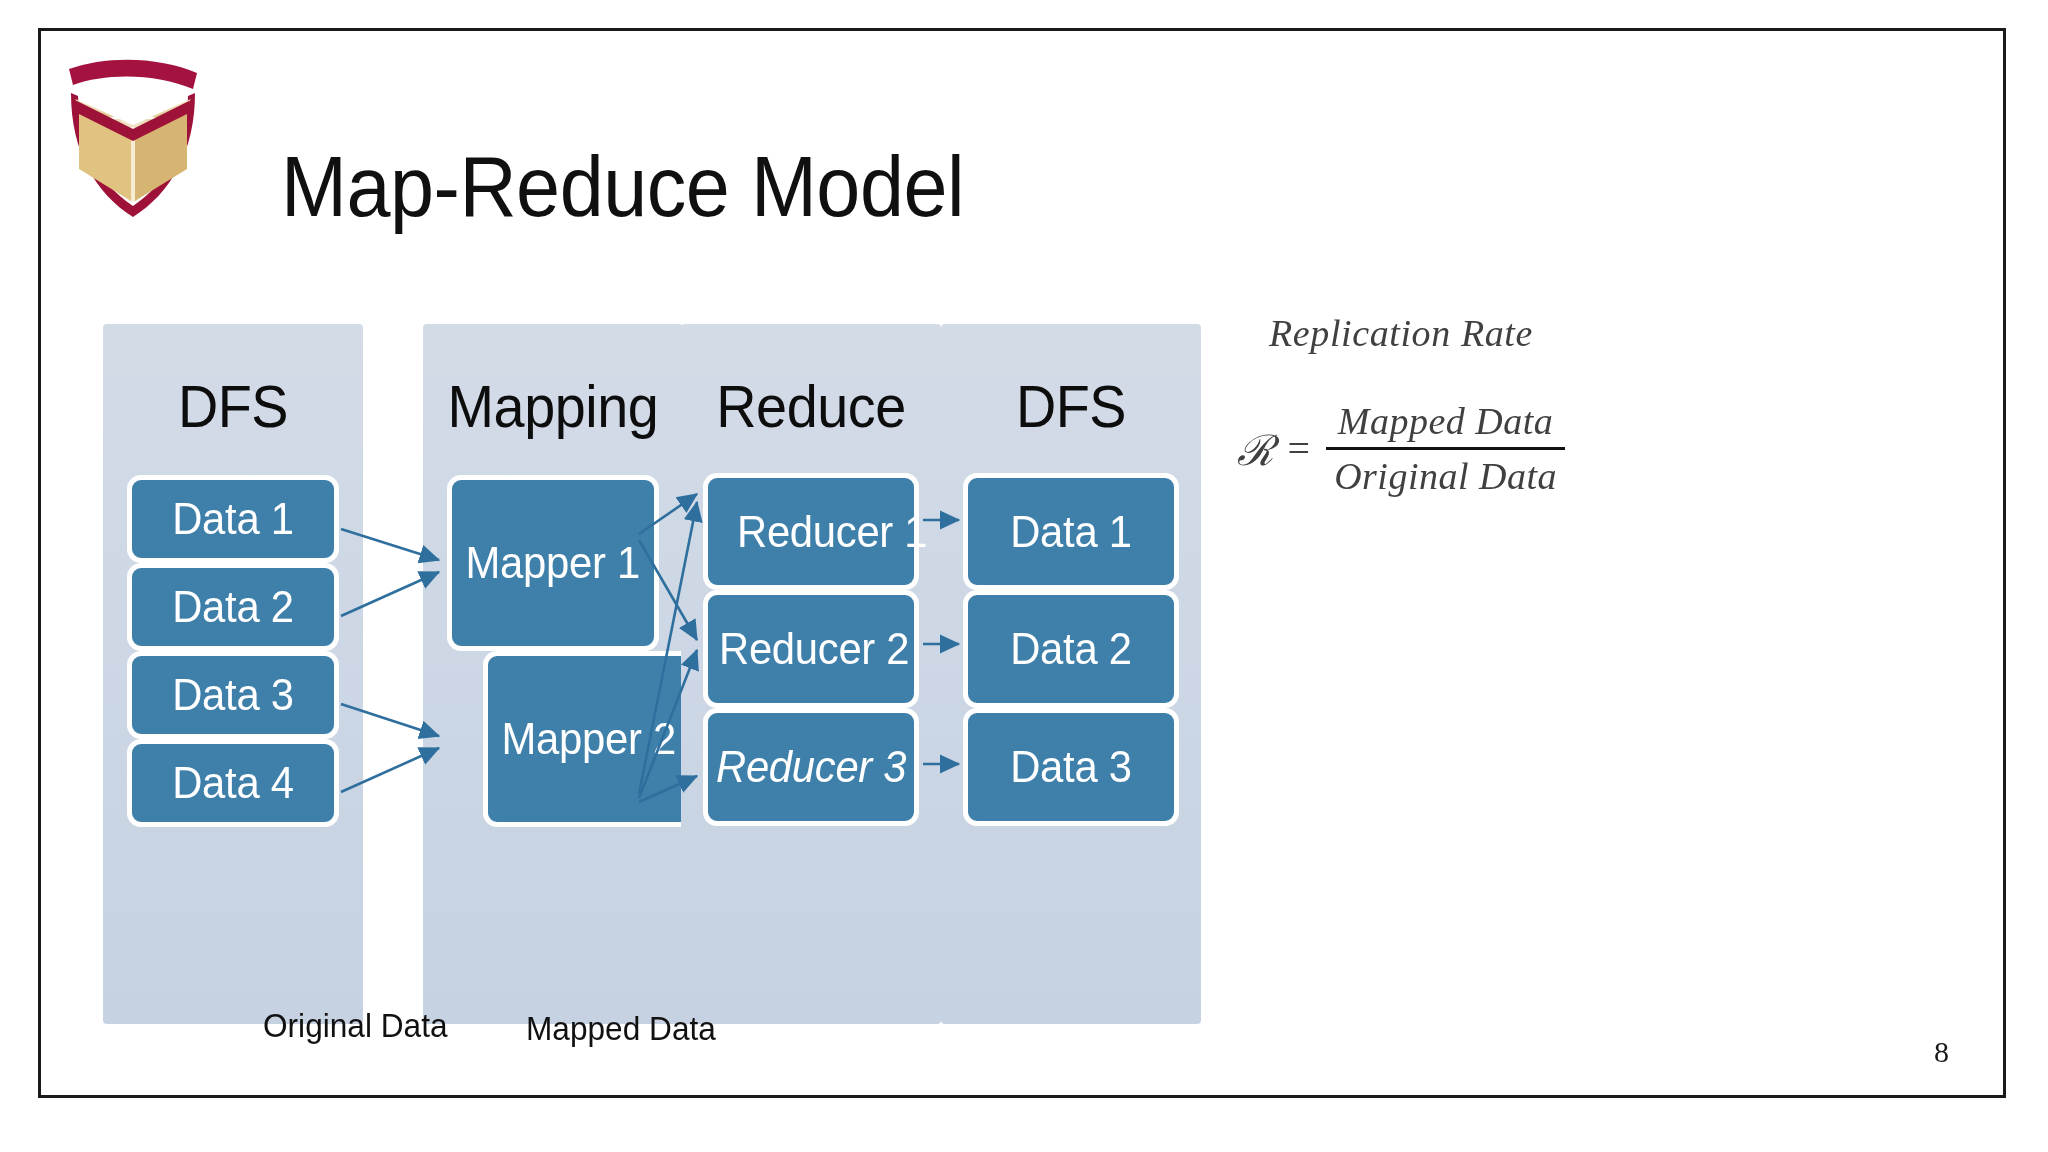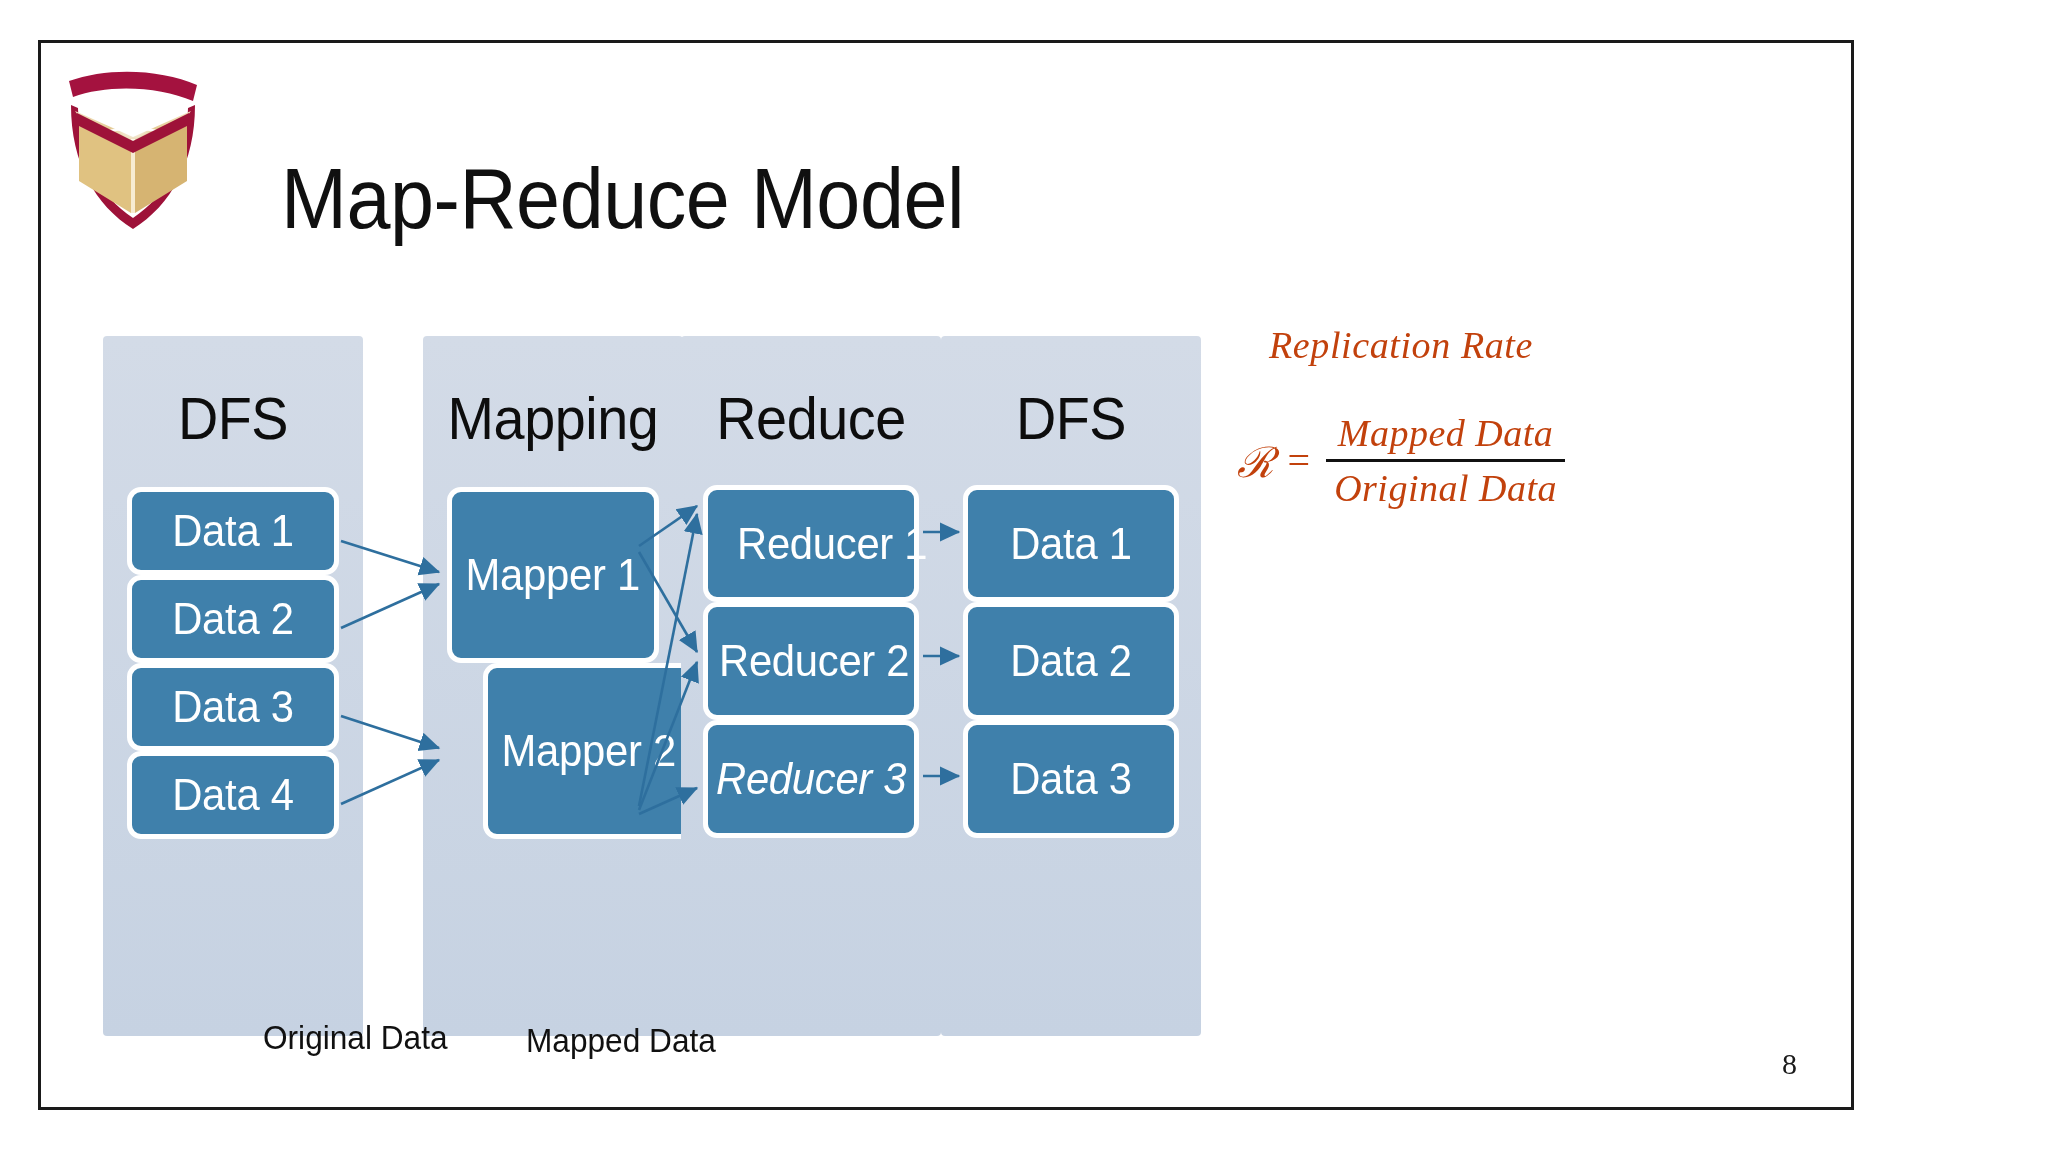--- a/index.html
+++ b/index.html
@@ -12,22 +12,22 @@
     height: 1152px;
     position: relative;
     overflow: hidden;
     font-family: "Liberation Sans", sans-serif;
   }
 
   
   #slide-frame {
     position: absolute;
     left: 38px;
-    top: 40px;
-    width: 1816px;
+    top: 28px;
+    width: 1968px;
     height: 1070px;
     border: 3px solid #1a1a1a;
     background: #ffffff;
     box-sizing: border-box;
   }
 
   
   #logo {
     position: absolute;
     left: 16px;
@@ -149,21 +149,21 @@
   #caption-mapped   { left: 485px; top: 978px; }
 
   
   #formula-block {
     position: absolute;
     left: 1150px;
     top: 280px;
     width: 420px;
     text-align: center;
     font-family: "Liberation Serif", serif;
-    color: #c2410c;
+    color: #404040;
   }
   #formula-heading {
     font-size: 38px;
     font-style: italic;
     letter-spacing: 0.6px;
     margin-bottom: 44px;
   }
   #formula-eq {
     display: flex;
     align-items: center;

